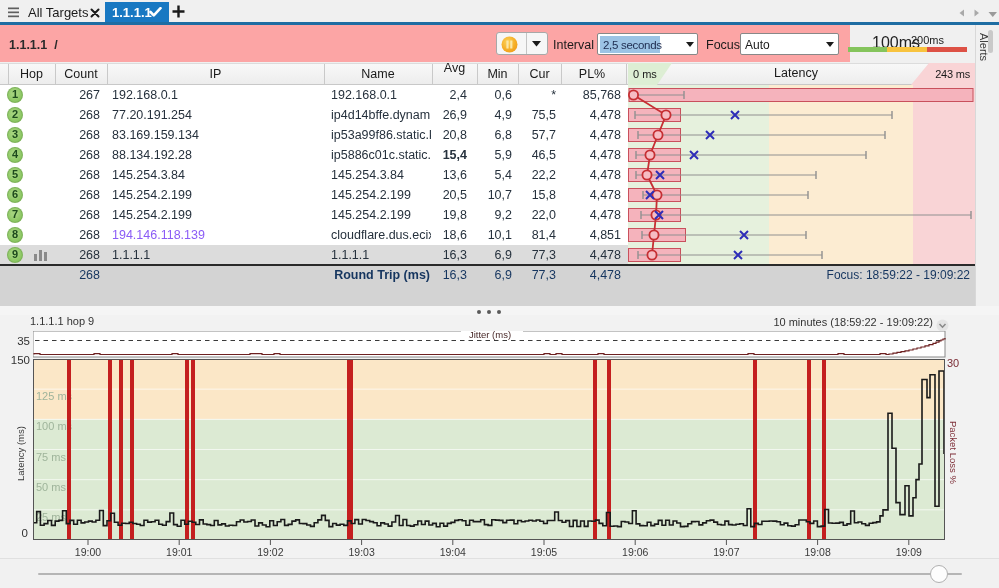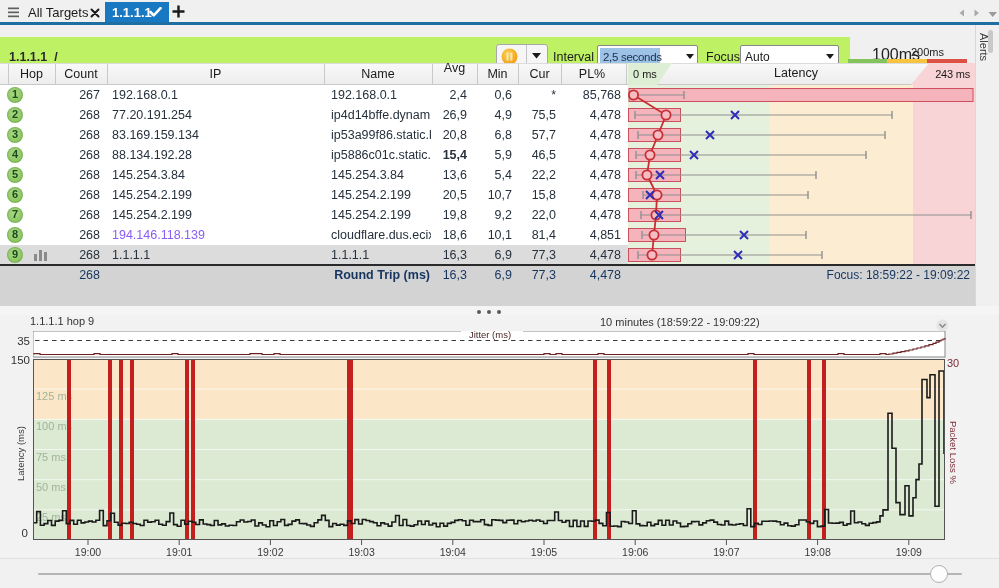--- a/index.html
+++ b/index.html
@@ -34,21 +34,21 @@
 
   <svg class="abs" style="left:958px;top:9px;" width="41" height="9" viewBox="0 0 41 9">
     <path d="M6 0.5 L1.5 4 L6 7.5 Z" fill="#a9a9a9"></path>
     <path d="M16.5 0.5 L21 4 L16.5 7.5 Z" fill="#a9a9a9"></path>
     <path d="M30.5 3 L39 3 L34.75 8 Z" fill="#9a9a9a"></path>
   </svg>
 </div>
 
 <div class="abs" style="left:0;top:22px;width:999px;height:3px;background:#1e6da3;"></div>
 
-<div class="abs" style="left:0;top:25px;width:850px;height:37px;background:#bef264;margin-top:12px;">
+<div class="abs" style="left:0;top:25px;width:850px;height:37px;background:#fca5a5;">
   <div class="abs" style="left:9px;top:13px;font-size:12.5px;font-weight:bold;color:#2a2a2a;">1.1.1.1&nbsp; /</div>
 
   <div class="abs" style="left:496px;top:7px;width:52px;height:23px;background:#f6f6f6;border:1px solid #a8a8a8;border-radius:3px;"></div>
   <div class="abs" style="left:526px;top:8px;width:1px;height:21px;background:#c4c4c4;"></div>
   <svg class="abs" style="left:501px;top:11px;" width="17" height="17" viewBox="0 0 17 17">
     <defs>
         <radialGradient id="pg" cx="0.4" cy="0.35" r="0.8">
       <stop offset="0" stop-color="#fcd35c"></stop>
           <stop offset="0.6" stop-color="#f5ad25"></stop>
           <stop offset="1" stop-color="#ee9718"></stop>
@@ -279,21 +279,21 @@
 <div class="abs" style="left:988px;top:30px;width:5px;height:23px;background:#c9c9c9;border-radius:2.5px;"></div>
 
 <div class="abs" style="left:0;top:306px;width:999px;height:9px;background:#f5f5f5;">
   <div class="abs" style="left:477px;top:4px;width:4px;height:4px;border-radius:50%;background:#5a5a5a;"></div>
   <div class="abs" style="left:487px;top:4px;width:4px;height:4px;border-radius:50%;background:#5a5a5a;"></div>
   <div class="abs" style="left:497px;top:4px;width:4px;height:4px;border-radius:50%;background:#5a5a5a;"></div>
 </div>
 
 <div class="abs" style="left:0;top:315px;width:999px;height:243px;background:#f2f2f2;"></div>
 <div class="abs" style="left:30px;top:315px;font-size:11px;color:#333;">1.1.1.1 hop 9</div>
-<div class="abs" style="left:600px;top:316px;width:333px;font-size:11px;color:#333;">10 minutes (18:59:22 - 19:09:22)</div>
+<div class="abs" style="left:600px;top:316px;width:333px;text-align:right;font-size:11px;color:#333;">10 minutes (18:59:22 - 19:09:22)</div>
 <svg class="abs" style="left:936px;top:319px;" width="13" height="13" viewBox="0 0 13 13">
   <circle cx="6.5" cy="6.5" r="6" fill="#e4e4e4"></circle>
   <path d="M3.5 5 L6.5 8.2 L9.5 5" stroke="#8a8a8a" stroke-width="1.6" fill="none"></path>
 </svg>
 
 <div class="abs" style="left:14px;top:335px;width:16px;text-align:right;font-size:11.5px;color:#333;">35</div>
 <svg class="abs" style="left:33px;top:331px;" width="913" height="27" viewBox="0 0 913 27" id="jitter">
   <rect x="0" y="0" width="912" height="26" fill="#fff" stroke="#888" stroke-width="1"></rect>
 <line x1="2" y1="9.5" x2="910" y2="9.5" stroke="#3a3a3a" stroke-width="1.2" stroke-dasharray="4.5 4"></line>
     <rect x="428" y="0" width="62" height="8" fill="#fff"></rect>

